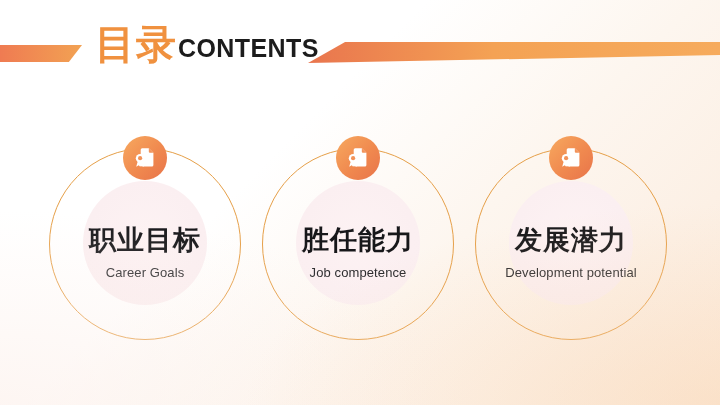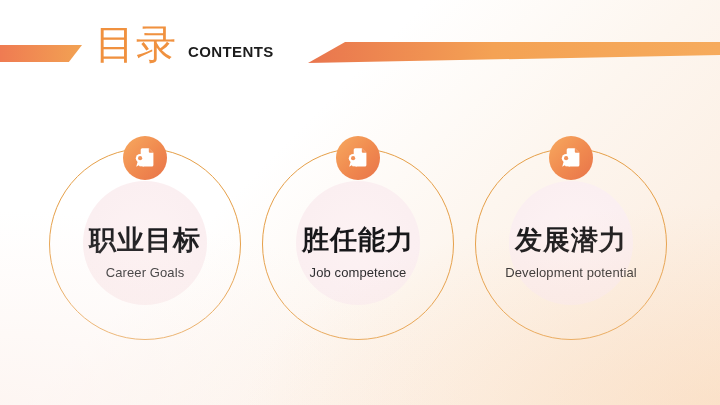--- a/index.html
+++ b/index.html
@@ -66,35 +66,35 @@
     position: absolute;
     left: 95px;
     top: 22px;
     display: flex;
     align-items: baseline;
     z-index: 4;
   }
 
   .title-cn {
     font-family: "DejaVu Serif", "Liberation Serif", serif;
-    font-weight: 400;
+    font-weight: 700;
     font-size: 40px;
     line-height: 44px;
     color: #f0913f;
     letter-spacing: 1px;
   }
 
   .title-en {
     font-family: "Liberation Sans", sans-serif;
     font-weight: 700;
-    font-size: 15px;
+    font-size: 25px;
     line-height: 24px;
     color: #1c1c1c;
     letter-spacing: 0.4px;
-    margin-left: 11px;
+    margin-left: 1px;
     position: relative;
     top: -1px;
   }
 
   
   .cards {
     position: absolute;
     left: 0;
     top: 136px;
     width: 720px;

